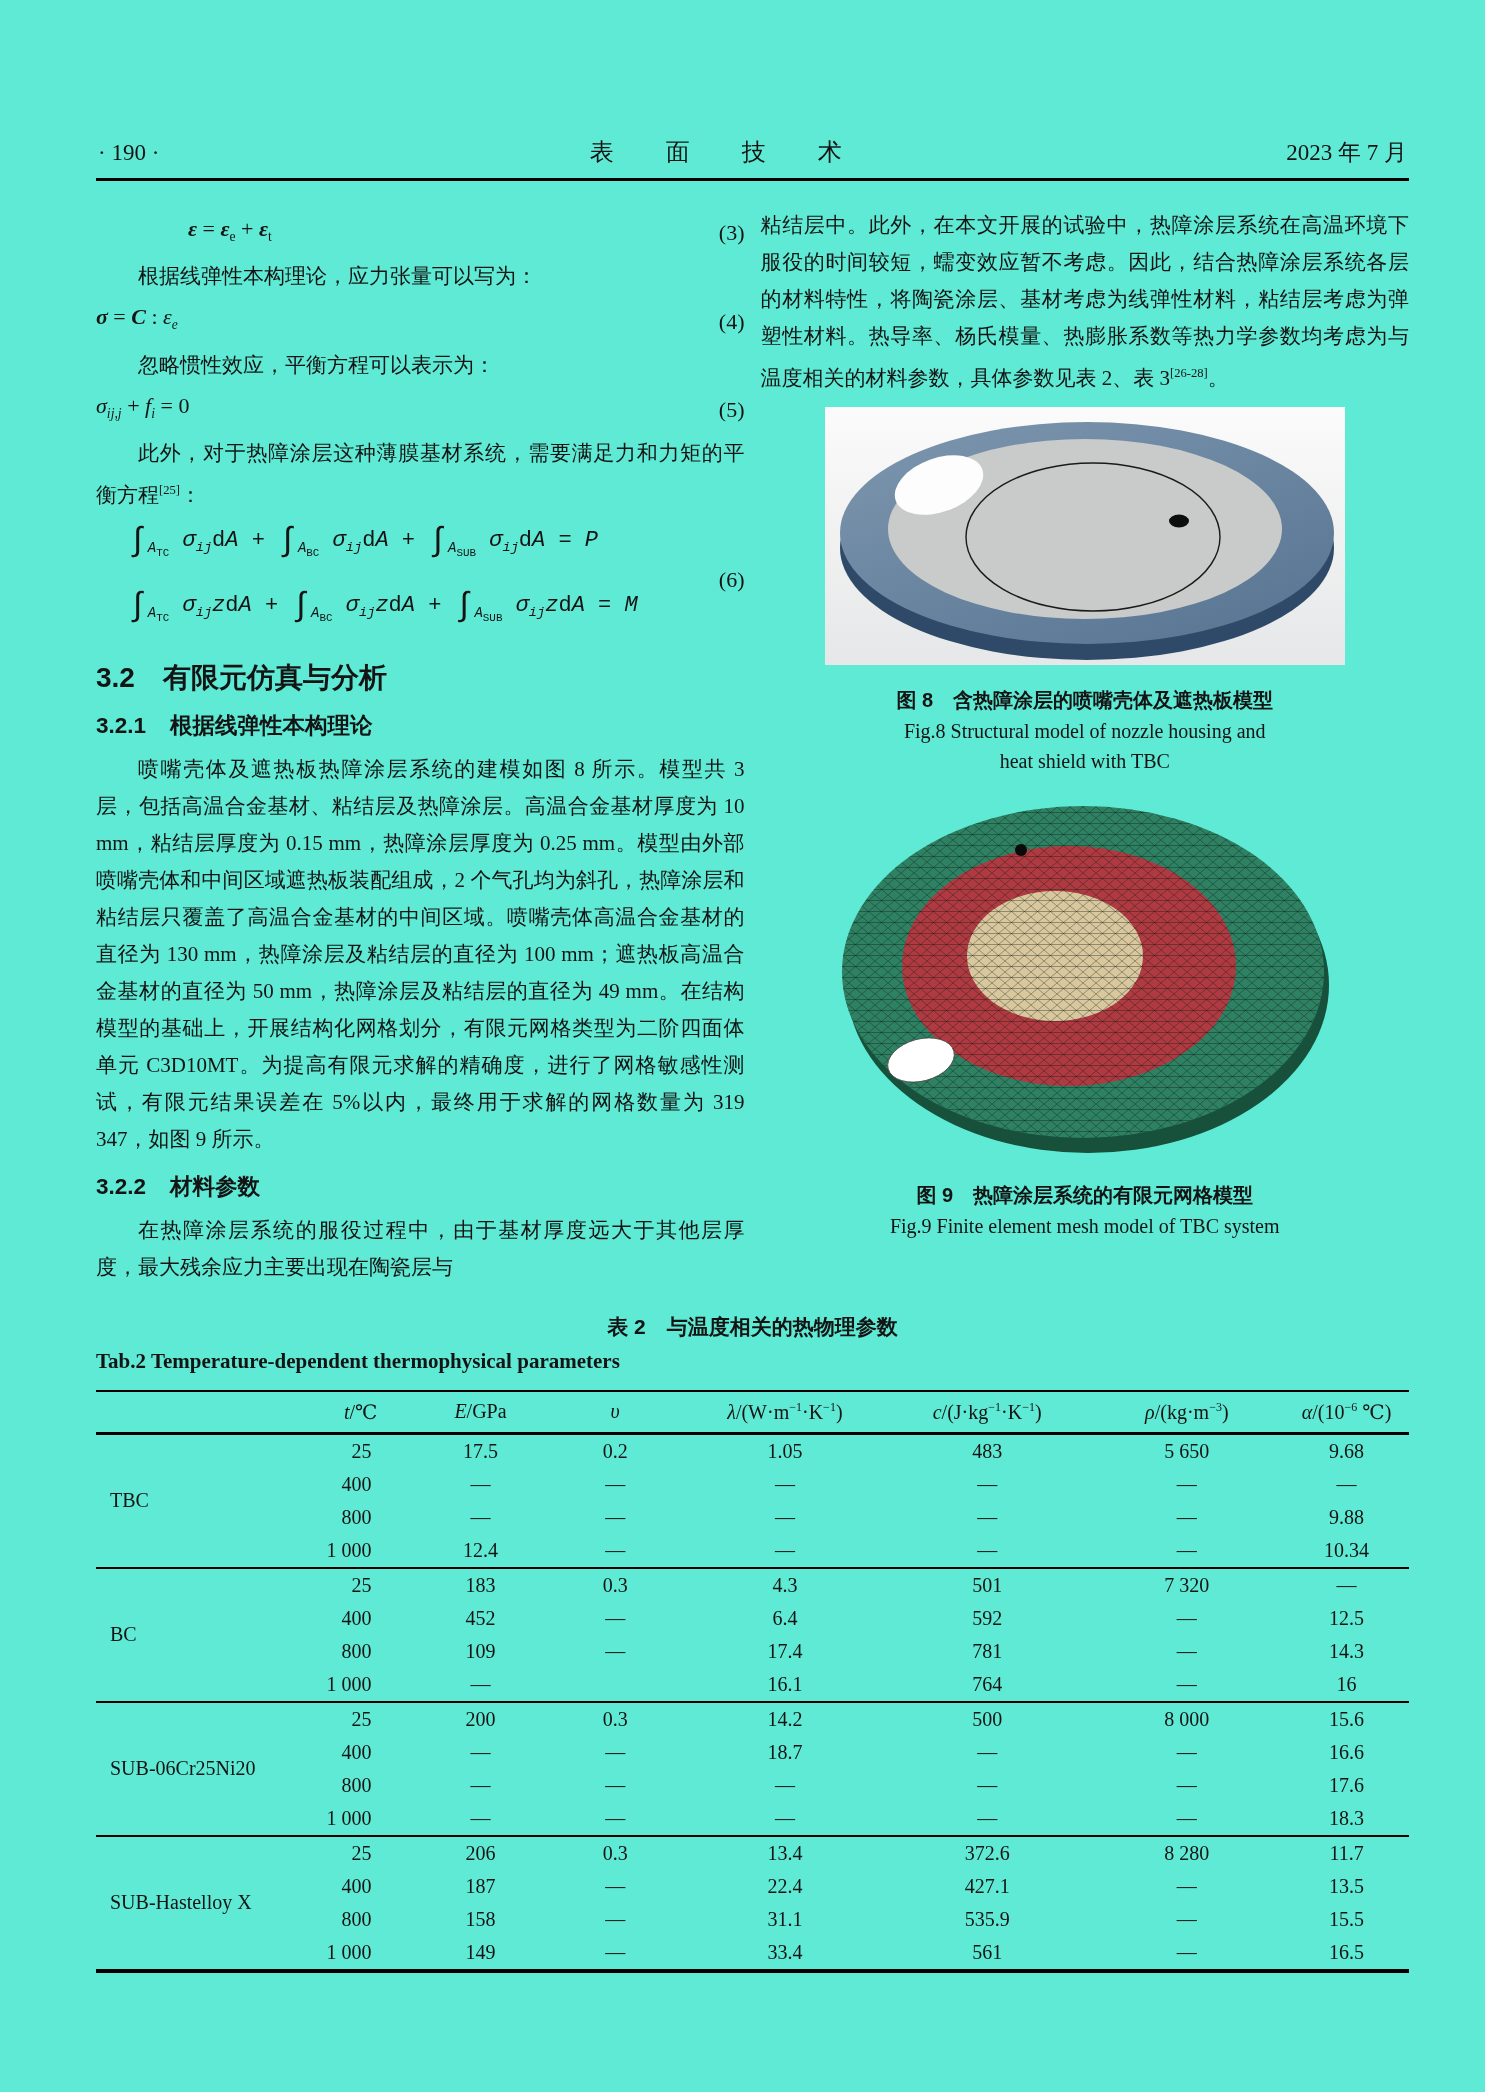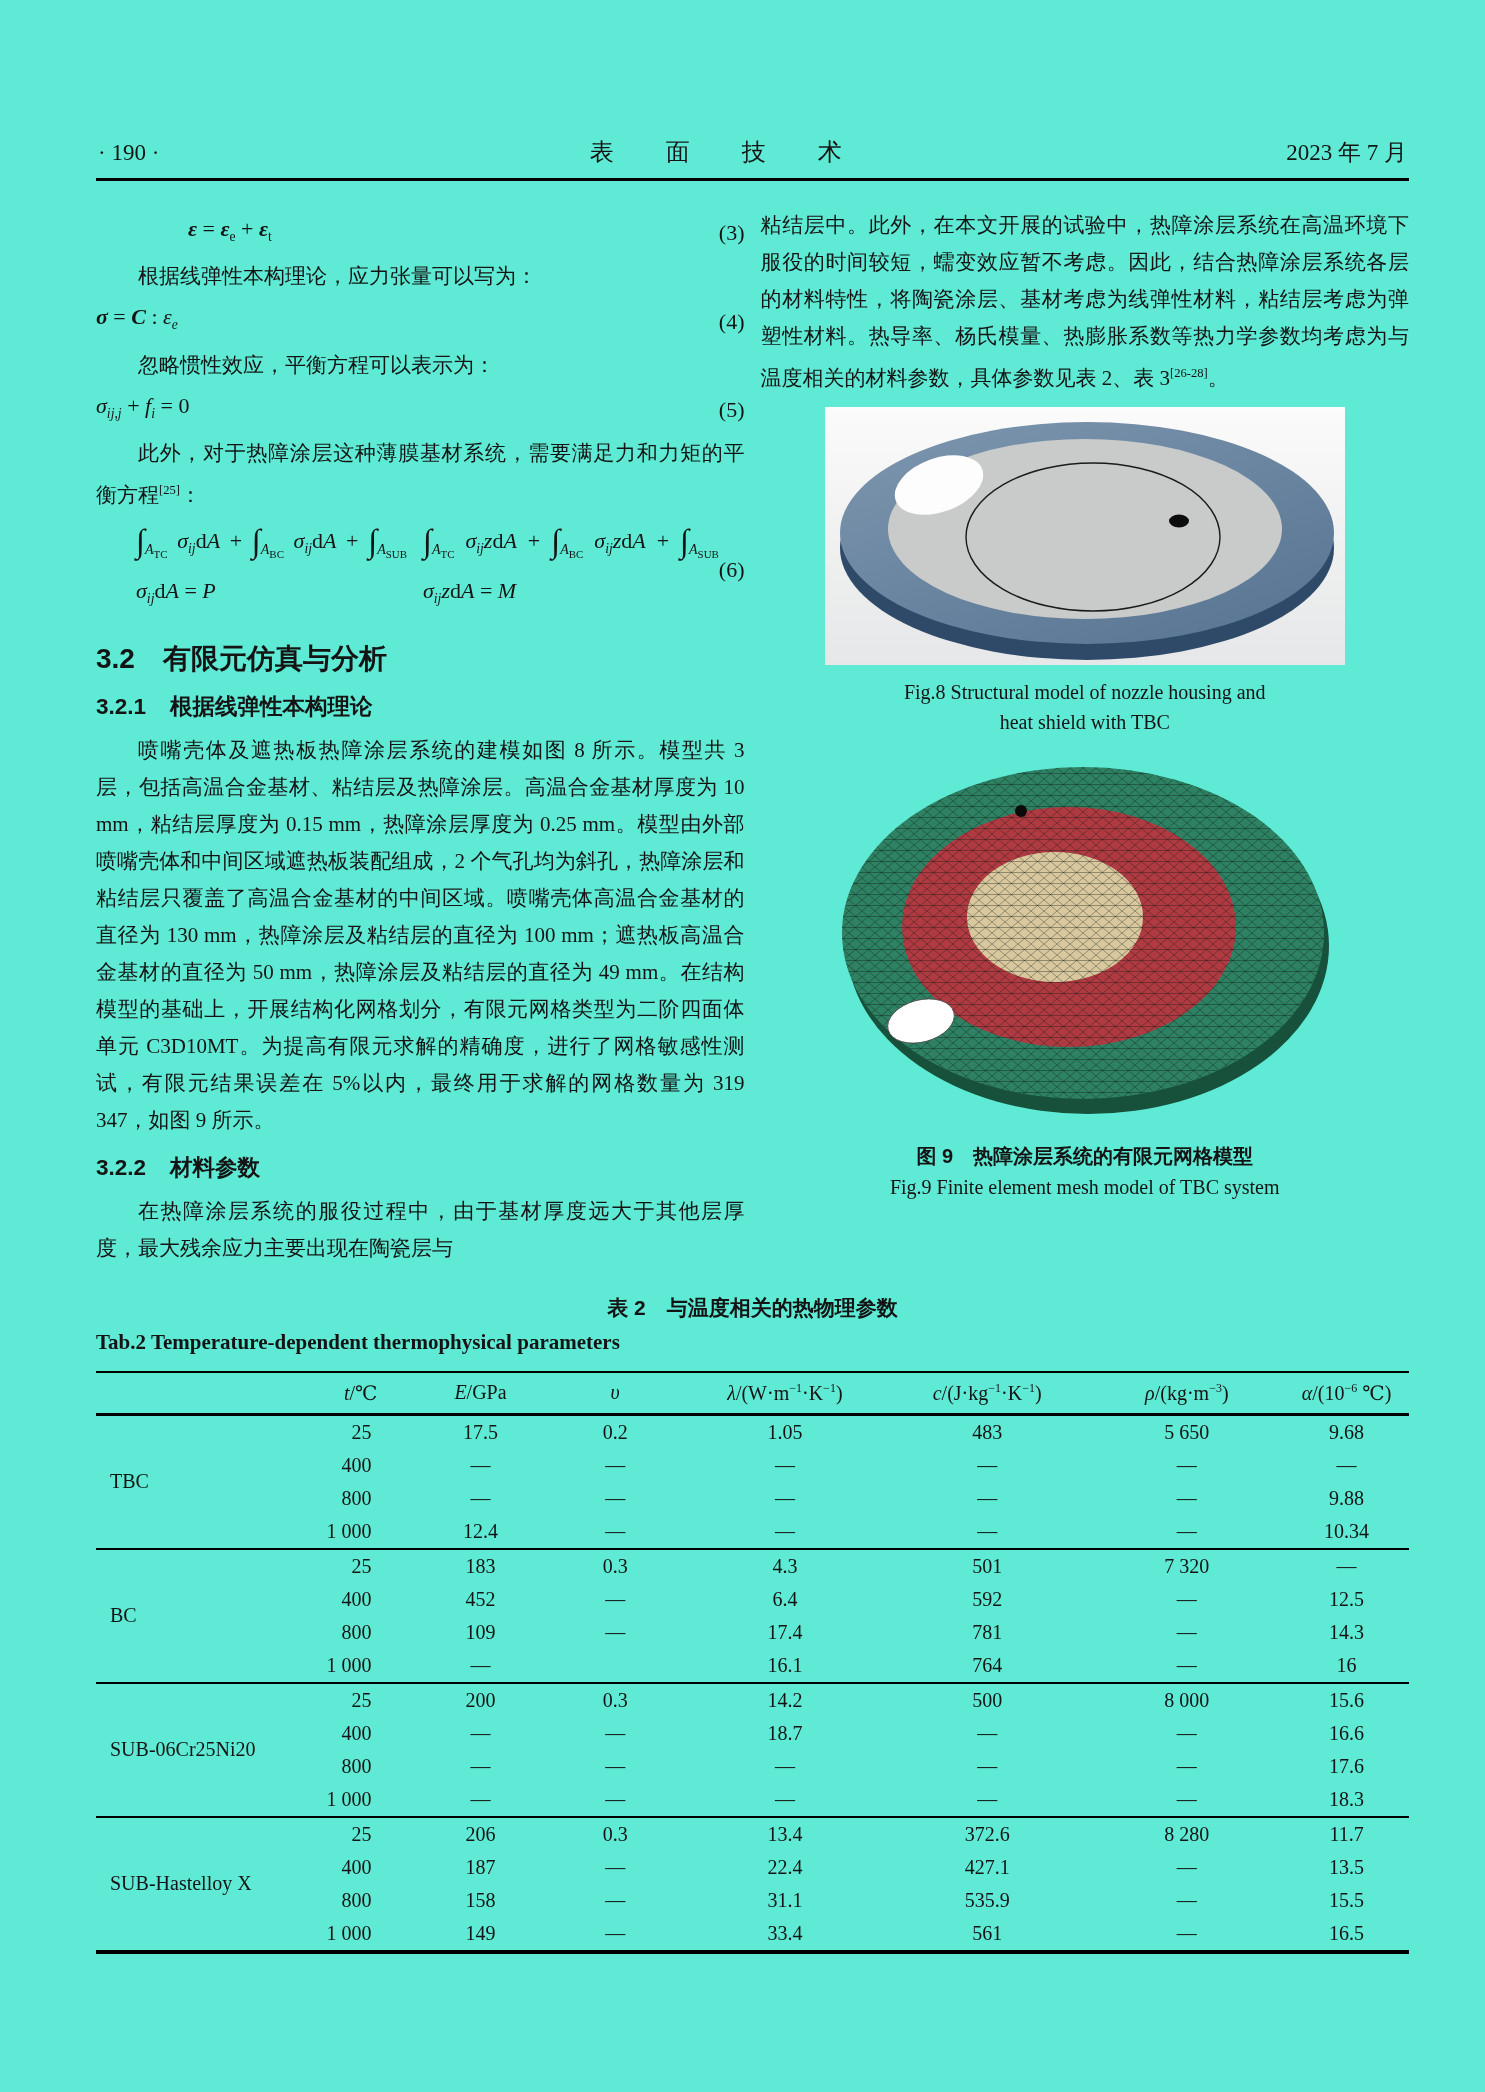--- a/index.html
+++ b/index.html
@@ -15,21 +15,21 @@
   .col{width:651px;font-size:21px;line-height:37px;text-align:justify;}
   .col p{margin:0;}
   .indent{text-indent:2em;}
   sup{font-size:0.6em;}
   sub{font-size:0.62em;}
   
   .eq{display:flex;align-items:center;font-size:22px;margin:3px 0;justify-content:space-between;}
   .eq .ebody{margin-left:92px;}
   .eq .enum{margin-left:auto;}
   .eq6{display:flex;align-items:center;margin:8px 0 6px;font-size:22px;}
-  .eq6 .lines{margin-left:40px;display:flex;flex-direction:row;gap:16px;}
+  .eq6 .lines{margin-left:32px;display:flex;flex-direction:column;gap:16px;font-family:Liberation Mono, monospace;}
   .eq6 .enum{margin-left:auto;}
   .bint{font-style:normal;font-size:33px;vertical-align:-4px;}
   .isub{font-size:14px;}
   .isub sub{font-size:0.78em;}
   
   .h1{font-family:"Liberation Sans","DejaVu Sans",sans-serif;font-weight:700;
       font-size:28px;line-height:34px;margin:24px 0 16px;display:flex;}
   .h1 .no{margin-right:28px;}
   .h2{font-family:"Liberation Sans","DejaVu Sans",sans-serif;font-weight:700;
       font-size:22.5px;line-height:30px;margin:14px 0 10px;display:flex;}
@@ -124,20 +124,21 @@
           <rect width="520" height="258" fill="url(#g8bg)"></rect>
           <g transform="translate(262,126)">
             <ellipse cx="0" cy="15" rx="247" ry="112" fill="#2f4a68"></ellipse>
             <ellipse cx="0" cy="0" rx="247" ry="111" fill="url(#g8ring)"></ellipse>
             <ellipse cx="-2" cy="-4" rx="197" ry="90" fill="#c9cbca"></ellipse>
             <ellipse cx="6" cy="4" rx="127" ry="74" fill="none" stroke="#1a1a1a" stroke-width="1.4"></ellipse>
             <ellipse transform="rotate(-20,-148,-48)" cx="-148" cy="-48" rx="46" ry="27" fill="#fdfdfd"></ellipse>
             <ellipse cx="92" cy="-12" rx="10" ry="6.5" fill="#0d0d0d"></ellipse>
           </g>
         </svg>
+        <div class="capzh">图 8　含热障涂层的喷嘴壳体及遮热板模型</div>
         <div class="capen">Fig.8 Structural model of nozzle housing and</div>
         <div class="capen">heat shield with TBC</div>
       </div>
 
       <div class="figwrap" style="margin-top:16px;">
         <svg width="520" height="368" viewBox="0 0 520 368">
           <defs>
             <pattern id="mesh9" width="13" height="11" patternUnits="userSpaceOnUse">
               <path d="M0 0 L13 11 M13 0 L0 11 M0 5.5 H13" stroke="rgba(10,20,15,0.5)" stroke-width="0.7" fill="none"></path>
             </pattern>

